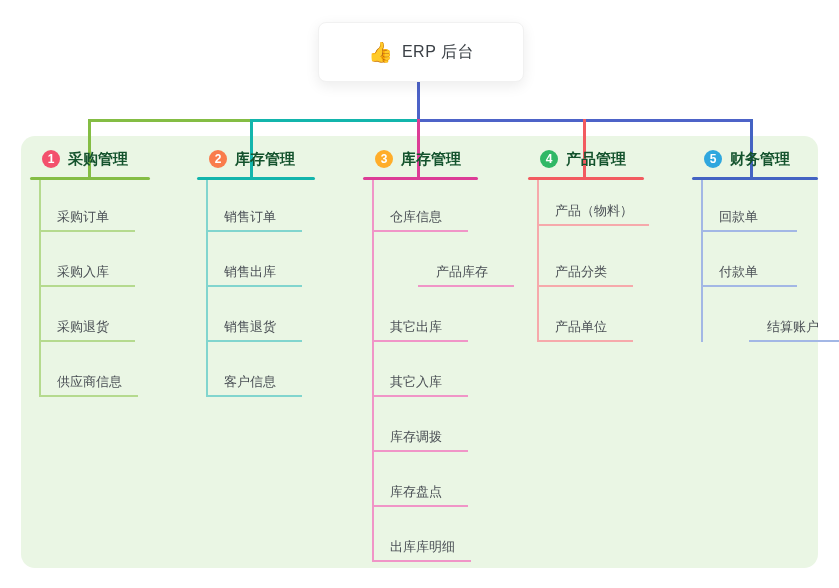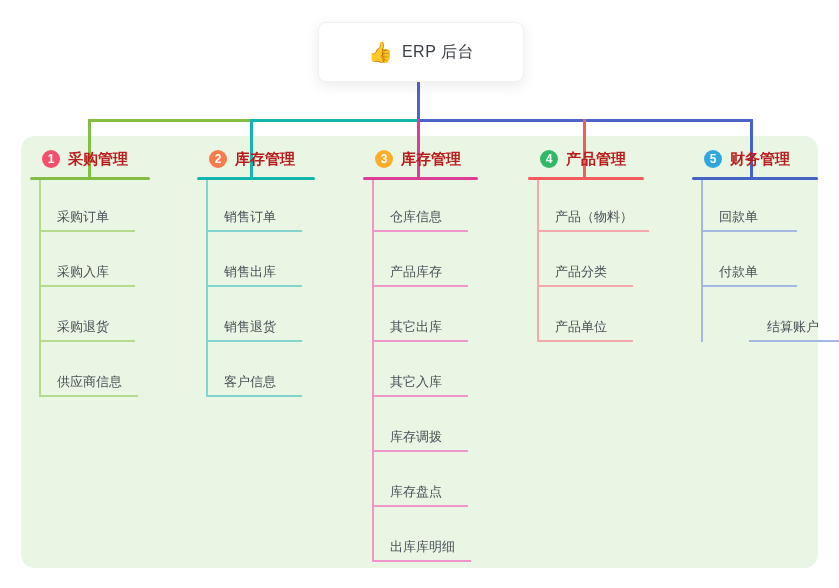--- a/index.html
+++ b/index.html
@@ -37,21 +37,21 @@
   }
   .branch-header{
     position:relative;display:flex;align-items:center;gap:8px;
     padding-left:12px;height:22px;
   }
   .badge{
     width:18px;height:18px;border-radius:50%;background:var(--badge);
     color:#fff;font-size:12px;font-weight:bold;flex:0 0 18px;
     display:flex;align-items:center;justify-content:center;
   }
-  .branch-label{font-size:15px;font-weight:600;color:#b91c1c;white-space:nowrap;}
+  .branch-label{font-size:15px;font-weight:600;color:#14532d;white-space:nowrap;}
   .branch-underline{
     position:absolute;left:0;top:29px;width:100%;height:3px;
     background:var(--accent);border-radius:2px;
   }
   .rail{position:absolute;left:9px;top:32px;width:2px;background:var(--light);}
   .child{
     position:absolute;left:9px;height:24px;width:max-content;min-width:62px;
     border-bottom:2px solid var(--light);
     display:flex;align-items:flex-end;padding:0 16px 4px 18px;
   }
@@ -121,21 +121,21 @@
     <div class="branch-drop"></div>
     <div class="branch-header">
       <span class="badge">3</span>
       <span class="branch-label">库存管理</span>
     </div>
     <div class="branch-underline"></div>
     <div class="rail" style="height: 382px;"></div>
   <div class="child" style="top: 54px;">
           <span>仓库信息</span>
         </div>
-        <div class="child" style="top: 109px;">
+        <div class="child" style="top: 109px; margin-left: 46px;">
           <span>产品库存</span>
         </div>
         <div class="child" style="top: 164px; text-align: center;">
           <span>其它出库</span>
         </div>
         <div class="child" style="top: 219px;">
           <span>其它入库</span>
         </div>
         <div class="child" style="top: 274px;">
           <span>库存调拨</span>
@@ -148,21 +148,21 @@
         </div>
       </div>
       <div class="branch col-4" style="--accent: #F25B60; --light: #F6A9AB; --badge: #30B866; --drop-x: 55px;">
     <div class="branch-drop"></div>
     <div class="branch-header">
       <span class="badge">4</span>
       <span class="branch-label">产品管理</span>
     </div>
     <div class="branch-underline"></div>
     <div class="rail" style="height: 162px;"></div>
-  <div class="child" style="top: 54px; justify-content: center;">
+  <div class="child" style="top: 48px; justify-content: center;">
           <span>产品（物料）</span>
         </div>
         <div class="child" style="top: 109px;">
           <span>产品分类</span>
         </div>
         <div class="child" style="top: 164px;">
           <span>产品单位</span>
         </div>
       </div>
       <div class="branch col-5" style="--accent: #4463C3; --light: #A3B7E5; --badge: #2FA7DE; --drop-x: 58px;">

